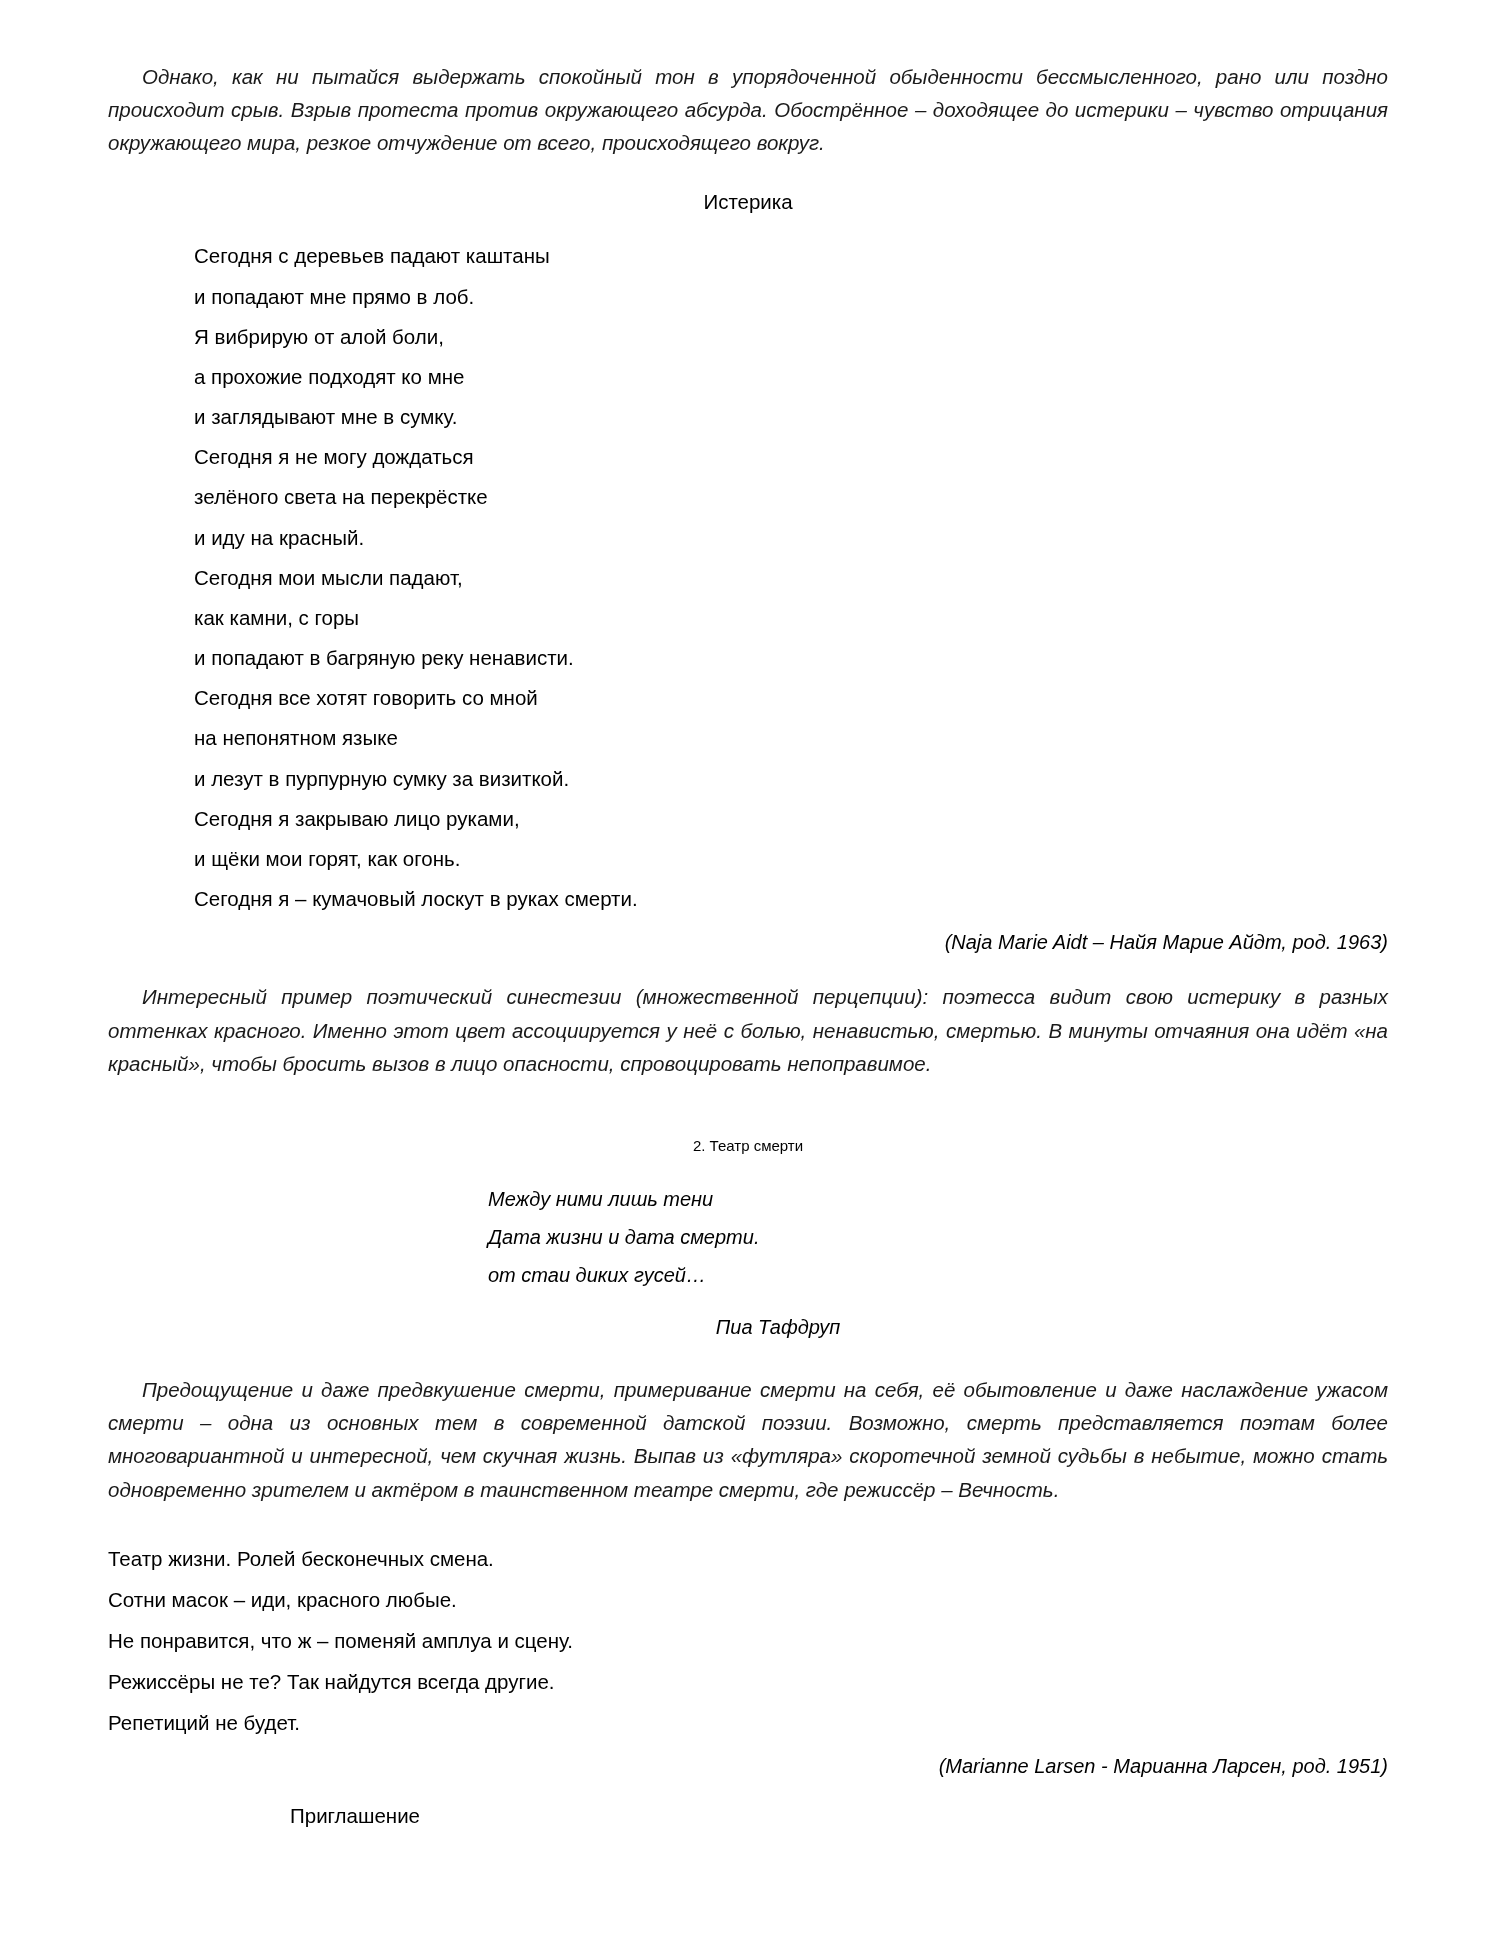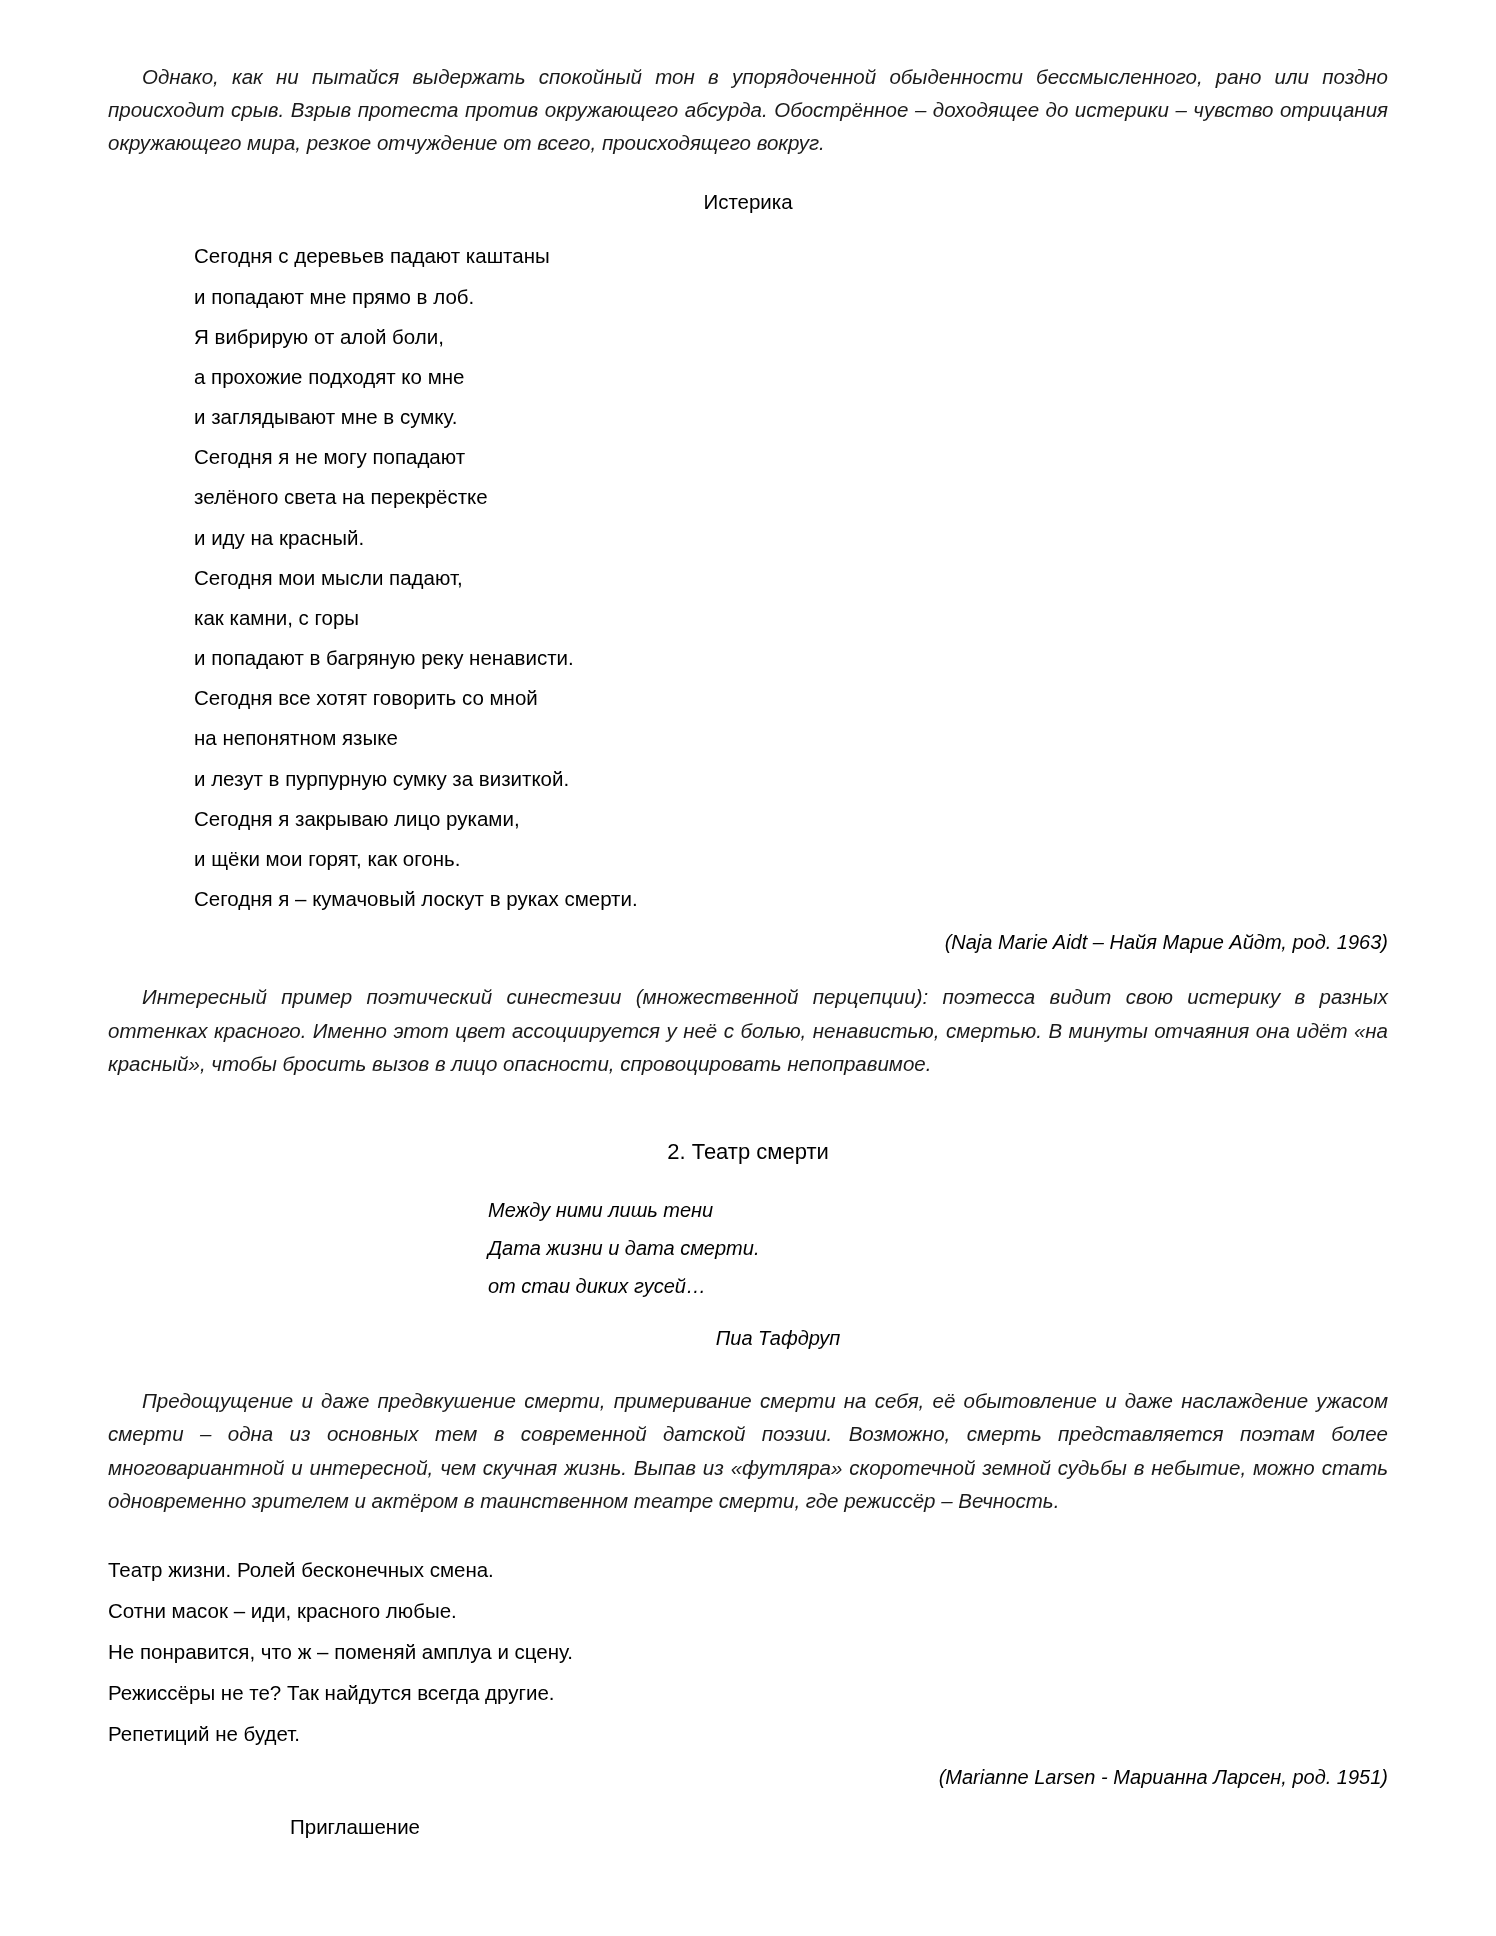--- a/index.html
+++ b/index.html
@@ -34,21 +34,21 @@
     margin-bottom: 14px;
   }
   .center-title {
     text-align: center;
     font-size: 20.5px;
     line-height: 1.6;
     margin: 26px 0 18px 0;
   }
   .section-title {
     text-align: center;
-    font-size: 22px;
+    font-size: 15px;
     line-height: 1.6;
     margin: 54px 0 22px 0;
   }
   .poem {
     margin: 0 0 0 86px;
     font-size: 20.5px;
     line-height: 1.96;
   }
   .poem-line {
     white-space: pre-wrap;
@@ -92,21 +92,21 @@
   <p class="para para-block">Однако, как ни пытайся выдержать спокойный тон в упорядоченной обыденности бессмысленного, рано или поздно происходит срыв. Взрыв протеста против окружающего абсурда. Обострённое – доходящее до истерики – чувство отрицания окружающего мира, резкое отчуждение от всего, происходящего вокруг.</p>
 
   <div class="center-title">Истерика</div>
 
   <div class="poem">
     <div class="poem-line">Сегодня с деревьев падают каштаны</div>
     <div class="poem-line">и попадают мне прямо в лоб.</div>
     <div class="poem-line">Я вибрирую от алой боли,</div>
     <div class="poem-line">а прохожие подходят ко мне</div>
     <div class="poem-line">и заглядывают мне в сумку.</div>
-    <div class="poem-line">Сегодня я не могу попадают</div>
+    <div class="poem-line">Сегодня я не могу дождаться</div>
     <div class="poem-line">зелёного света на перекрёстке</div>
     <div class="poem-line">и иду на красный.</div>
     <div class="poem-line">Сегодня мои мысли падают,</div>
     <div class="poem-line">как камни, с горы</div>
     <div class="poem-line">и попадают в багряную реку ненависти.</div>
     <div class="poem-line">Сегодня все хотят говорить со мной</div>
     <div class="poem-line">на непонятном языке</div>
     <div class="poem-line">и лезут в пурпурную сумку за визиткой.</div>
     <div class="poem-line">Сегодня я закрываю лицо руками,</div>
     <div class="poem-line">и щёки мои горят, как огонь.</div>

